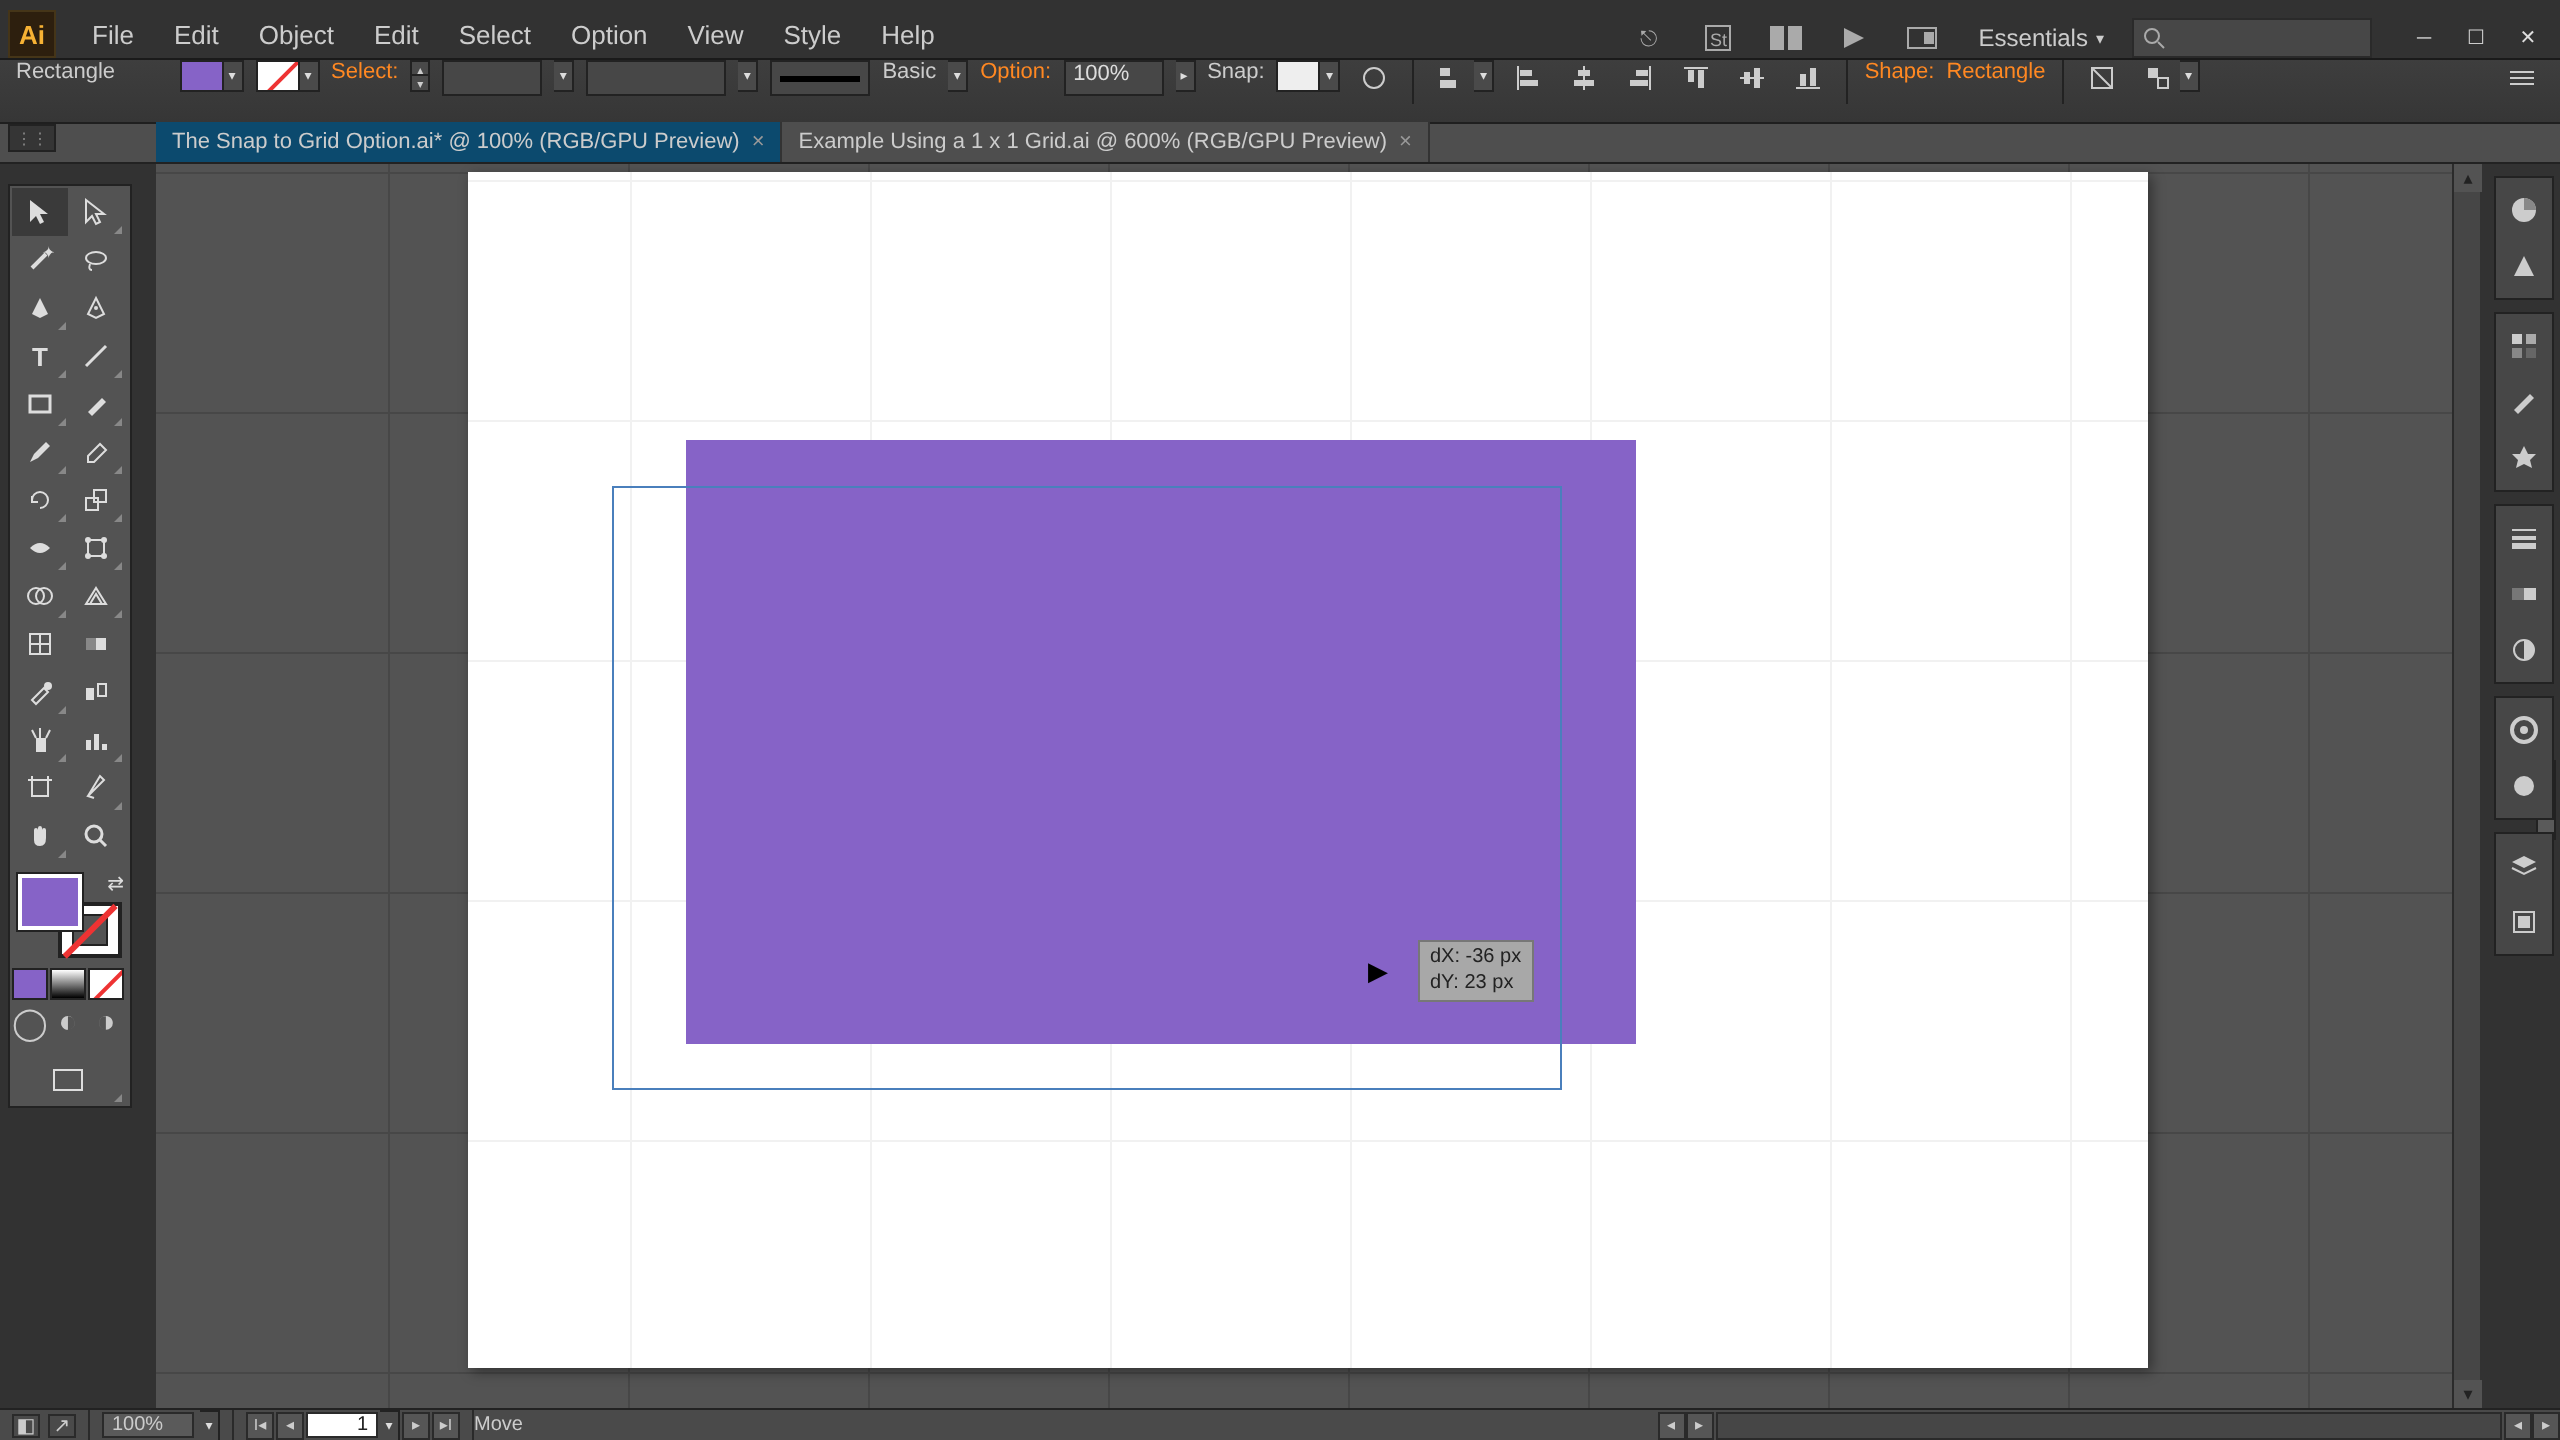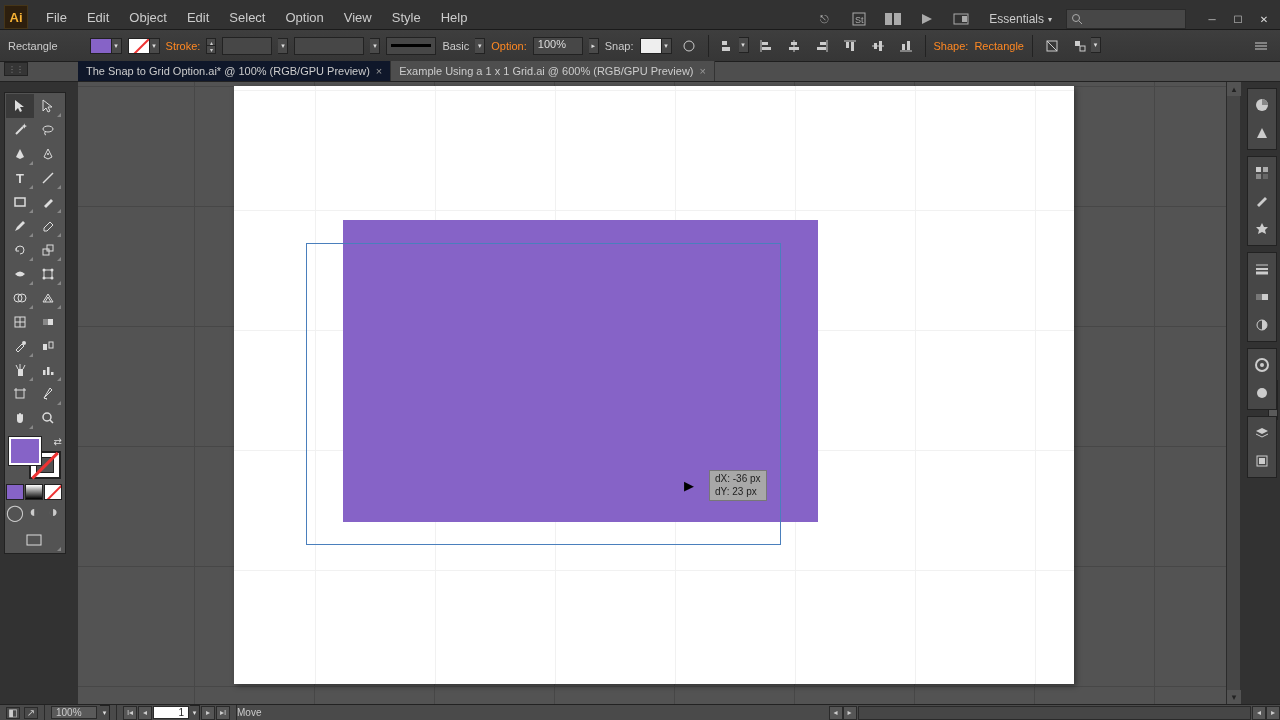--- a/index.html
+++ b/index.html
@@ -13,21 +13,21 @@
 .menubar-right{margin-left:auto;display:flex;align-items:center;gap:6px}
 .app-bar-icon{width:28px;height:20px;display:flex;align-items:center;justify-content:center;color:#aaa;cursor:pointer}
 .workspace-switch{color:#ccc;font-size:12px;padding:3px 8px;cursor:pointer;display:flex;align-items:center;gap:4px}
 .search-box{width:120px;height:20px;background:#474747;border:1px solid #2a2a2a;display:flex;align-items:center;padding:0 4px}
 .search-box svg{margin-right:2px}
 .win-controls{display:flex;gap:2px;margin-left:8px}
 .win-btn{width:24px;height:18px;background:#323232;color:#ccc;display:flex;align-items:center;justify-content:center;font-size:10px;cursor:pointer}
 .win-btn.close{color:#ddd}
 
 
-.controlbar{height:32px;background:linear-gradient(#3e3e3e,#363636);display:flex;align-items:center;padding:0 8px;border-bottom:1px solid #1f1f1f;gap:6px;font-size:11px;color:#ccc}
+.controlbar{height:32px;background:linear-gradient(#3e3e3e,#363636);display:flex;align-items:flex-start;padding:0 8px;border-bottom:1px solid #1f1f1f;gap:6px;font-size:11px;color:#ccc}
 .ctrl-label{color:#ff8822;font-size:11px}
 .ctrl-label-dim{color:#ccc;font-size:11px}
 .swatch{width:22px;height:16px;border:1px solid #222;position:relative;cursor:pointer}
 .swatch-fill{background:#8663c7}
 .swatch-nostroke{background:#fff;position:relative;overflow:hidden}
 .swatch-nostroke::after{content:"";position:absolute;left:-2px;top:50%;width:140%;height:2px;background:#e33;transform:rotate(-45deg)}
 .swatch-dd{display:flex;align-items:center}
 .dd-arrow{width:10px;height:16px;background:#4a4a4a;border:1px solid #222;border-left:none;display:flex;align-items:center;justify-content:center;font-size:7px;color:#ddd;cursor:pointer}
 .ctrl-input{height:18px;background:#474747;border:1px solid #222;color:#ddd;font-size:11px;padding:0 4px}
 .ctrl-input.w40{width:50px}
@@ -35,21 +35,21 @@
 .stroke-line{width:50px;height:18px;background:#474747;border:1px solid #222;display:flex;align-items:center;justify-content:center}
 .stroke-line div{width:40px;height:3px;background:#000}
 .divider{width:1px;height:22px;background:#222;margin:0 2px}
 .ctrl-ico{width:22px;height:18px;display:flex;align-items:center;justify-content:center;color:#ccc;cursor:pointer}
 .ctrl-ico-dd{display:flex}
 .spacer{flex:1}
 
 
 .doctabs{height:20px;background:#4e4e4e;display:flex;align-items:flex-end;padding-left:78px;border-bottom:1px solid #222}
 .doctab{height:20px;background:#4e4e4e;color:#ccc;font-size:11px;padding:0 8px;display:flex;align-items:center;gap:6px;cursor:pointer;border-right:1px solid #333}
-.doctab.active{background:#0f172a}
+.doctab.active{background:#0c4a6e}
 .doctab-close{color:#999;font-size:11px;cursor:pointer}
 .tab-handle{position:absolute;left:4px;top:62px;width:24px;height:14px;background:#353535;border:1px solid #222;font-size:8px;color:#888;display:flex;align-items:center;justify-content:center;z-index:5}
 
 
 .toolbox{position:absolute;left:4px;top:92px;width:62px;background:#535353;border:1px solid #222;display:flex;flex-wrap:wrap;padding:1px;z-index:10}
 .tool{width:28px;height:24px;display:flex;align-items:center;justify-content:center;color:#ddd;cursor:pointer;position:relative}
 .tool.sel{background:#3a3a3a}
 .tool-corner{position:absolute;right:1px;bottom:1px;width:0;height:0;border-right:4px solid #888;border-top:4px solid transparent}
 
 
@@ -168,21 +168,21 @@
   <span class="ctrl-label-dim">Rectangle</span>
   <span style="width:20px"></span>
   <div class="swatch-dd">
       <div class="swatch swatch-fill"></div>
       <div class="dd-arrow">▾</div>
     </div>
   <div class="swatch-dd">
       <div class="swatch swatch-nostroke"></div>
       <div class="dd-arrow">▾</div>
     </div>
-  <span class="ctrl-label">Stroke:</span>
+  <span class="ctrl-label">Select:</span>
   <div style="display:flex;flex-direction:column">
     <div style="width:10px;height:8px;background:#4a4a4a;border:1px solid #222;font-size:6px;text-align:center;color:#ccc;cursor:pointer">▴</div>
     <div style="width:10px;height:8px;background:#4a4a4a;border:1px solid #222;border-top:none;font-size:6px;text-align:center;color:#ccc;cursor:pointer">▾</div>
   </div>
   <div class="ctrl-input w40"></div>
   <div class="dd-arrow">▾</div>
   <div class="ctrl-input w60"></div>
   <div class="dd-arrow">▾</div>
   <div class="stroke-line">
       <div></div>

